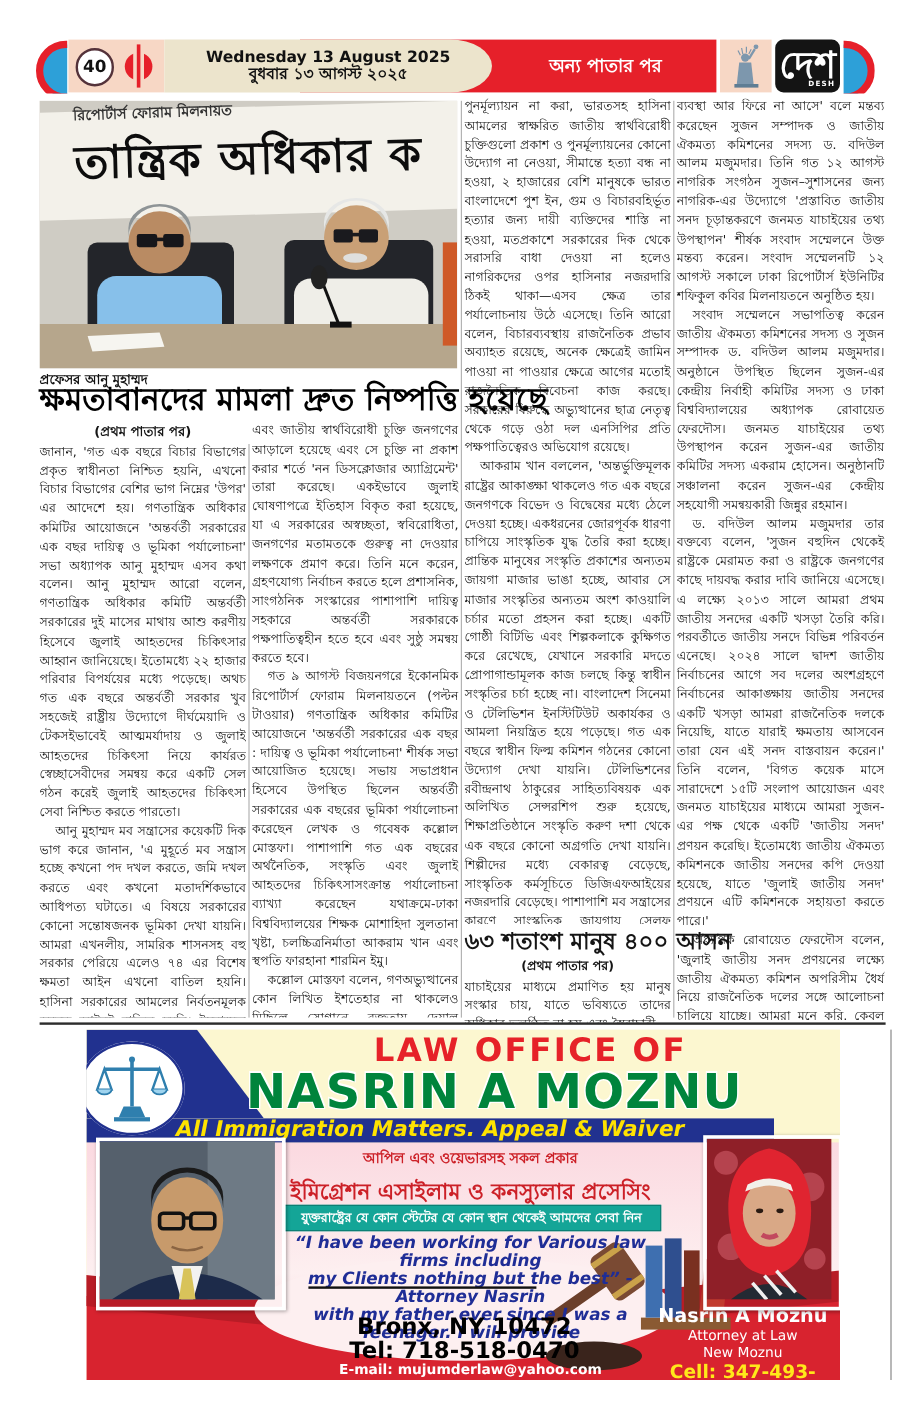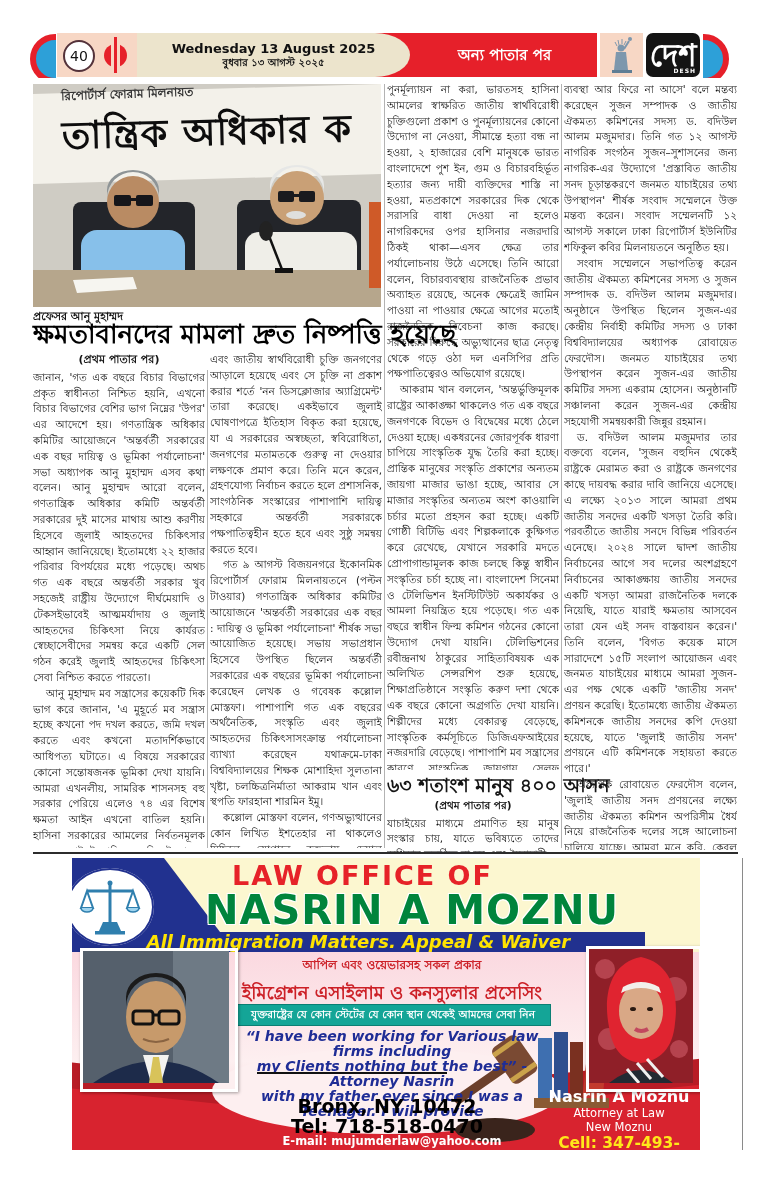--- a/index.html
+++ b/index.html
@@ -7,33 +7,33 @@
         font-family:"DejaVu Sans",sans-serif;color:#111;}
   
   .hdr{position:absolute;left:30px;top:33px;width:710px;height:44px;}
   .hdr-decor{position:absolute;top:-1px;width:26px;height:46px;overflow:hidden;}
   .hdr-decor .ring{position:absolute;top:2px;width:38px;height:38px;border-radius:50%;
         border:6px solid #e6202a;background:#2da0d8;}
   .hdr-decor.left{left:0;} .hdr-decor.left .ring{left:0;}
   .hdr-decor.right{left:673px;} .hdr-decor.right .ring{right:0;}
   .hdr-pink{position:absolute;left:27px;top:0;width:80px;height:44px;background:#f7d7c5;}
   .num-circle{position:absolute;left:6px;top:7px;width:28px;height:28px;border-radius:50%;
-        background:#fff;border:2px solid #54323a;font-size:14px;font-weight:normal;
+        background:#fff;border:2px solid #54323a;font-size:14px;font-weight:bold;
         display:flex;align-items:center;justify-content:center;color:#111;}
   .lantern{position:absolute;left:46px;top:4px;width:26px;height:36px;}
   .lantern .pole{position:absolute;left:11px;top:0;width:3px;height:36px;background:#e6202a;}
   .lantern .bulb{position:absolute;left:1px;top:7px;width:23px;height:23px;border-radius:50%;background:#e6202a;}
   .lantern .s1,.lantern .s2{position:absolute;top:7px;width:3px;height:23px;background:#f7d7c5;}
   .lantern .s1{left:8px;} .lantern .s2{left:14px;}
   .hdr-red{position:absolute;left:220px;top:0;width:347px;height:44px;background:#e6202a;}
   .hdr-cream{position:absolute;left:107px;top:0;width:273px;height:44px;background:#ece4cc;
         border-radius:0 70px 70px 0 / 0 44px 44px 0;z-index:2;
         display:flex;flex-direction:column;align-items:center;justify-content:center;}
   .date-en{font-size:13px;font-weight:bold;color:#111;line-height:15px;}
-  .date-bn{font-size:10px;font-weight:bold;color:#111;line-height:13px;}
+  .date-bn{font-size:13px;font-weight:bold;color:#111;line-height:13px;}
   .hdr-banner{position:absolute;left:382px;top:0;width:185px;height:44px;z-index:3;
         display:flex;align-items:center;justify-content:center;color:#fff;
         font-size:15px;font-weight:bold;}
   .hdr-statue{position:absolute;left:570px;top:0;width:43px;height:44px;background:#f7d7c5;
         display:flex;align-items:center;justify-content:center;}
   .hdr-logo{position:absolute;left:616px;top:0;width:54px;height:44px;background:#141414;
         border-radius:7px;color:#fff;display:flex;align-items:center;justify-content:center;}
   .logo-bn{font-size:31px;font-weight:bold;line-height:1;}
   .logo-en{position:absolute;right:4px;bottom:3px;font-size:6px;font-weight:bold;letter-spacing:1px;}
   
@@ -64,21 +64,21 @@
   .rule3{left:561px;top:84px;height:764px;}
   .sep{position:absolute;left:33px;top:852px;width:705px;height:2px;background:#2c2c2c;}
   .rightrule{position:absolute;left:742px;top:858px;width:1px;height:292px;background:#8a8a8a;}
   
   .ad{position:absolute;left:72px;top:858px;width:628px;height:292px;background:#fcf7d0;overflow:hidden;}
   .ad-navy-panel{position:absolute;left:0;top:0;width:160px;height:74px;background:#21318f;
         clip-path:polygon(0 0,92px 0,148px 74px,0 74px);}
   .ad-navy-bar{position:absolute;left:0;top:74px;width:573px;height:20px;background:#21318f;}
   .ad-oval{position:absolute;left:-6px;top:10px;width:88px;height:78px;background:#fff;border-radius:50%;
         display:flex;align-items:center;justify-content:center;box-shadow:0 0 0 2px #21318f inset;}
-  .ad-law{position:absolute;left:160px;top:2px;width:420px;color:#e62228;
+  .ad-law{position:absolute;left:160px;top:2px;width:420px;text-align:center;color:#e62228;
         font-size:27px;font-weight:800;letter-spacing:2px;}
   .ad-name{position:absolute;left:80px;top:29px;width:520px;text-align:center;color:#00843c;
         font-size:40px;font-weight:800;letter-spacing:1px;
         text-shadow:-1px -1px 0 #fff,1px -1px 0 #fff,-1px 1px 0 #fff,1px 1px 0 #fff;}
   .ad-tagline{position:absolute;left:0;top:73px;width:573px;text-align:center;color:#ffe300;
         font-size:18px;font-weight:bold;font-style:italic;}
   .ad-mid{position:absolute;left:0;top:94px;width:628px;height:198px;
         background:linear-gradient(180deg,#fbd9e0 0%,#fdeff0 55%,#f7c9cf 100%);}
   .ad-band{position:absolute;left:0;top:222px;width:628px;height:70px;background:#d8232f;}
   .ad-band-sw1,.ad-band-sw2{position:absolute;width:280px;height:26px;background:#b81c26;}

